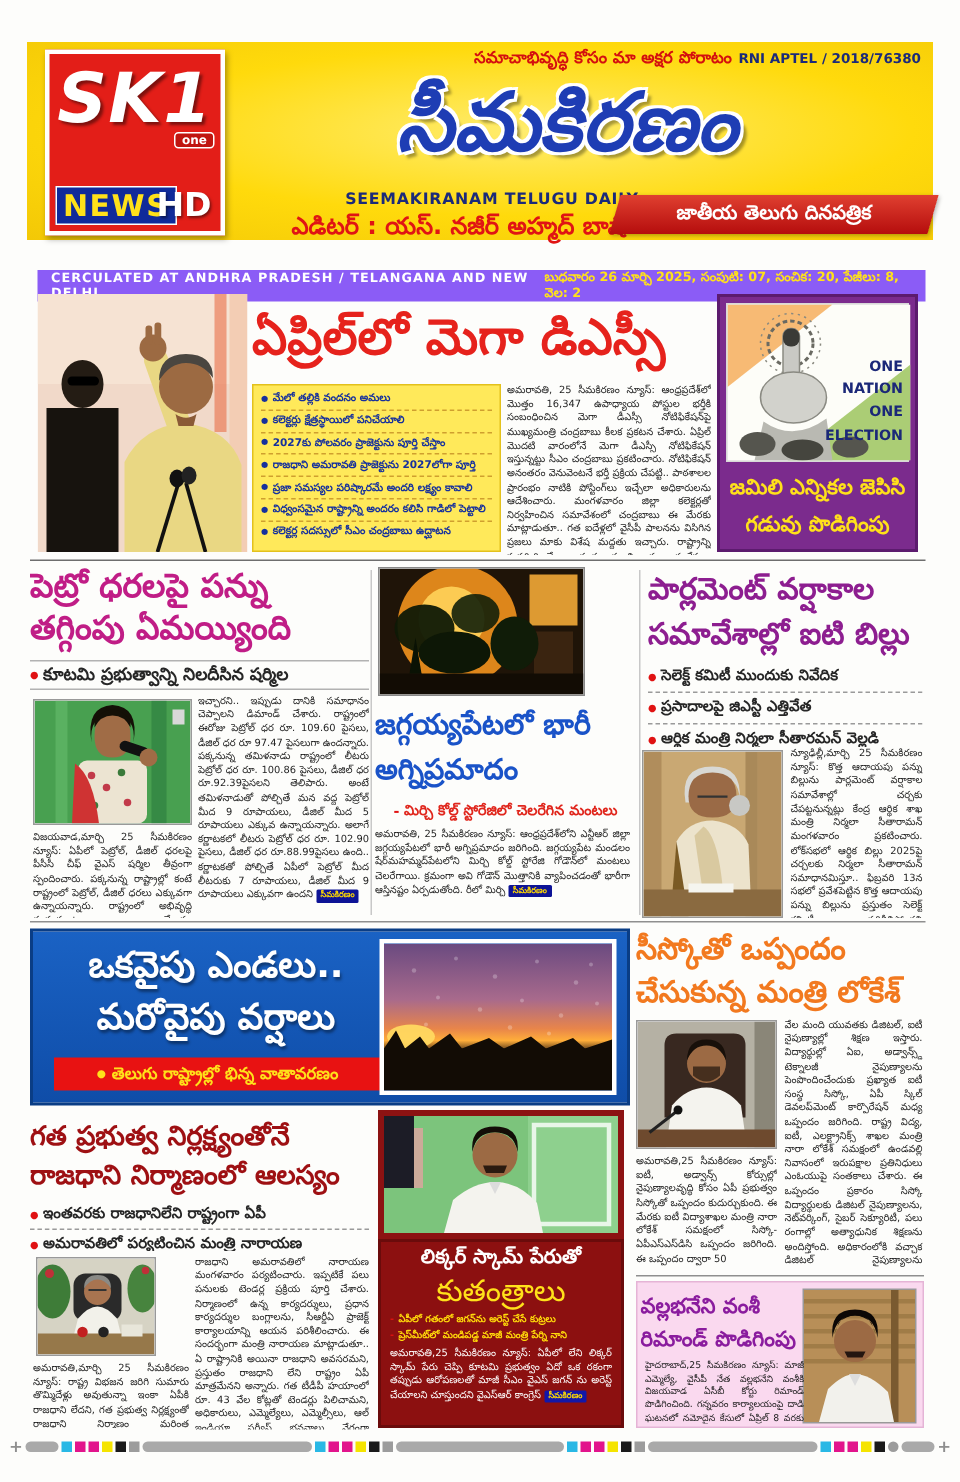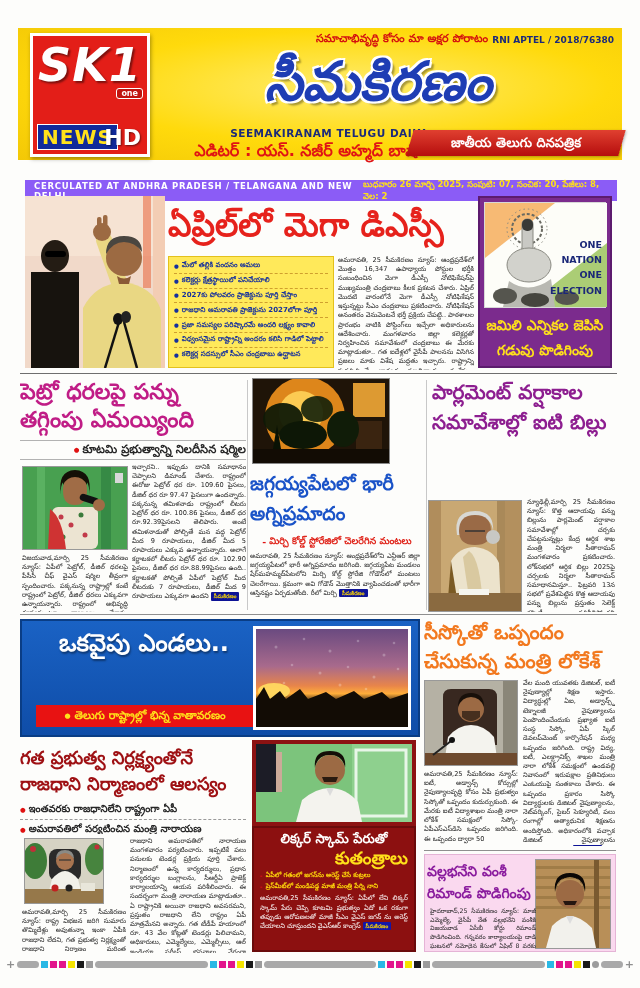--- a/index.html
+++ b/index.html
@@ -140,21 +140,21 @@
     </div>
     <div class="ctr" style="color:#ffe11a;font-size:14px;font-weight:bold;line-height:1.75;margin-top:5px;">జమిలి ఎన్నికల జెపిసి గడువు పొడిగింపు</div>
   </div>
 
   <div class="hline" style="left:20px;top:373px;width:597px;background:#6e6e6e;"></div>
 
   <div class="vline" style="left:247px;top:380px;height:230px;"></div>
   <div class="vline" style="left:426px;top:380px;height:230px;"></div>
 
   <div class="abs hl" style="left:20px;top:378px;width:226px;height:58px;font-size:22px;line-height:1.28;color:#c01d86;">పెట్రో ధరలపై పన్ను తగ్గింపు ఏమయ్యింది</div>
-  <div class="abs dotrow dot-red" style="left:20px;top:440px;width:226px;height:20px;border-top:1px solid #b2b2b2;border-bottom:1px solid #b2b2b2;font-size:11.5px;font-weight:bold;color:#262626;justify-content:flex-end;">
+  <div class="abs dotrow dot-red" style="left:20px;top:440px;width:226px;height:20px;border-top:1px solid #b2b2b2;border-bottom:1px solid #b2b2b2;font-size:11.5px;font-weight:bold;color:#262626;">
     <span>కూటమి ప్రభుత్వాన్ని నిలదీసిన షర్మిల</span>
   </div>
   <div class="abs photo-frame" style="left:22px;top:466px;width:106px;height:84px;border:1px solid #999;">
     <svg width="104" height="82" viewBox="0 0 104 82">
       <rect width="104" height="82" fill="#48a050"></rect>
       <rect x="14" width="8" height="82" fill="#63b868" opacity=".7"></rect>
       <rect x="78" width="10" height="82" fill="#2f8040" opacity=".7"></rect>
       <rect x="92" y="6" width="8" height="10" fill="#d8d8d8"></rect>
       <path d="M38 28 Q34 4 52 3 Q70 4 66 28 Q68 10 52 9 Q36 10 38 28 Z" fill="#141007"></path>
       <path d="M40 24 Q40 8 52 8 Q64 8 64 24 Q64 38 52 38 Q40 38 40 24 Z" fill="#a06c46"></path>
@@ -192,20 +192,31 @@
   </div>
   <div class="abs hl" style="left:250px;top:468px;width:170px;height:64px;font-size:19px;line-height:1.6;color:#1a53c8;">జగ్గయ్యపేటలో భారీ అగ్నిప్రమాదం</div>
   <div class="abs dotrow dash-red hl" style="left:254px;top:534px;width:166px;height:15px;font-size:9.5px;color:#e0261c;justify-content:center;font-weight:bold;">
     <span>మిర్చి కోల్డ్ స్టోరేజిలో చెలరేగిన మంటలు</span>
   </div>
   <div class="abs bodytext" style="left:250px;top:552px;width:170px;height:60px;">
     <span>అమరావతి, 25 సీమకిరణం న్యూస్: ఆంధ్రప్రదేశ్‌లోని ఎన్టీఆర్ జిల్లా జగ్గయ్యపేటలో భారీ అగ్నిప్రమాదం జరిగింది. జగ్గయ్యపేట మండలం షేర్‌మహమ్మద్‌పేటలోని మిర్చి కోల్డ్ స్టోరేజి గోడౌన్‌లో మంటలు చెలరేగాయి. క్రమంగా అవి గోడౌన్ మొత్తానికి వ్యాపించడంతో భారీగా ఆస్తినష్టం ఏర్పడుతోంది. రీలో మిర్చి</span><span class="tagchip">సీమకిరణం</span>
   </div>
 
   <div class="abs hl" style="left:432px;top:377px;width:183px;height:62px;font-size:20px;line-height:1.5;color:#8d1e90;">పార్లమెంట్ వర్షాకాల సమావేశాల్లో ఐటి బిల్లు</div>
+  <div class="abs" style="left:432px;top:441px;width:183px;height:57px;overflow:hidden;">
+    <div class="dotrow dot-red parl-bullet">
+        <span>సెలెక్ట్ కమిటీ ముందుకు నివేదిక</span>
+      </div>
+    <div class="dotrow dot-red parl-bullet">
+        <span>ప్రసాదాలపై జిఎస్టీ ఎత్తివేత</span>
+      </div>
+    <div class="dotrow dot-red parl-bullet">
+        <span>ఆర్థిక మంత్రి నిర్మలా సీతారమన్ వెల్లడి</span>
+      </div>
+  </div>
   <div class="abs photo-frame" style="left:428px;top:500px;width:94px;height:112px;border:1px solid #999;">
     <svg width="92" height="110" viewBox="0 0 92 110">
       <rect width="92" height="110" fill="#c9a873"></rect>
       <rect width="12" height="110" fill="#b08d5c"></rect>
       <rect x="76" width="16" height="110" fill="#b3905e"></rect>
       <rect x="68" width="8" height="110" fill="#8a6a40" opacity=".5"></rect>
       <path d="M28 34 Q24 10 46 10 Q66 10 64 32 Q64 16 46 15 Q30 16 32 34 Z" fill="#d8d8d4"></path>
       <path d="M30 30 Q30 14 46 14 Q62 14 62 30 Q62 44 46 44 Q30 44 30 30 Z" fill="#9a6a46"></path>
       <circle cx="64" cy="36" r="7" fill="#c8c8c4"></circle>
       <line x1="36" y1="30" x2="56" y2="30" stroke="#333" stroke-width="1.5"></line>
@@ -218,20 +229,21 @@
   </div>
   <div class="abs bodytext" style="left:527px;top:498px;width:88px;height:114px;">
     <span>న్యూఢిల్లీ,మార్చి 25 సీమకిరణం న్యూస్: కొత్త ఆదాయపు పన్ను బిల్లును పార్లమెంట్ వర్షాకాల సమావేశాల్లో చర్చకు చేపట్టనున్నట్లు కేంద్ర ఆర్థిక శాఖ మంత్రి నిర్మలా సీతారామన్ మంగళవారం ప్రకటించారు. లోక్‌సభలో ఆర్థిక బిల్లు 2025పై చర్చలకు నిర్మలా సీతారామన్ సమాధానమిస్తూ.. ఫిబ్రవరి 13న సభలో ప్రవేశపెట్టిన కొత్త ఆదాయపు పన్ను బిల్లును ప్రస్తుతం సెలెక్ట్ కమిటీ పరిశీలిస్తోందని తెలియజేశారు. సెలెక్ట్ కమిటీ తన నివేదికను పార్లమెంట్ తదుపరి సమావేశాల మొదటి రోజే సమర్పించాలని ఉంది. మేము దానిని వర్షాకాల సమావేశాల్లో</span>
   </div>
 
   <div class="hline" style="left:20px;top:614px;width:597px;"></div>
 
   <div class="abs" style="left:20px;top:619px;width:400px;height:118px;background:linear-gradient(#1a62c4,#0f4da8);border:2px solid #0a3d85;text-decoration:underline;">
     <div class="abs ctr" style="left:6px;top:5px;width:232px;color:#ffffff;font-weight:bold;font-size:24px;line-height:1.45;text-shadow:1px 2px 2px rgba(0,0,0,.4);">
       <div>ఒకవైపు ఎండలు..</div>
+      <div>మరోవైపు వర్షాలు</div>
     </div>
     <div class="abs" style="left:14px;top:84px;width:218px;height:22px;background:#e81212;display:flex;align-items:center;justify-content:center;">
       <span style="color:#ffe11a;font-size:7px;margin-right:4px;">●</span>
       <span style="color:#ffe11a;font-size:11px;font-weight:bold;">తెలుగు రాష్ట్రాల్లో భిన్న వాతావరణం</span>
     </div>
     <div class="abs photo-frame" style="right:7px;top:5px;width:158px;height:104px;border:3px solid #ffffff;">
       <svg width="152" height="98" viewBox="0 0 152 98">
         <defs>
           <linearGradient id="sk" x1="0" y1="0" x2="0" y2="1">
             <stop offset="0" stop-color="#6a4a80"></stop>
@@ -329,21 +341,21 @@
       <path d="M59 24 Q57 7 74 7 Q91 7 89 24 Q87 11 74 11 Q61 11 59 24 Z" fill="#140e08"></path>
       <circle cx="74" cy="26" r="15" fill="#9c6a44"></circle>
       <path d="M59 22 Q63 9 74 9 Q85 9 89 22 L86 15 Q80 10 74 10 Q68 10 62 15 Z" fill="#140e08"></path>
       <path d="M66 33 L82 33 L80 38 L68 38 Z" fill="#2a1a10"></path>
       <path d="M40 78 L46 56 Q60 44 74 44 Q90 44 102 58 L106 78 Z" fill="#f4f3ee"></path>
       <path d="M70 44 L74 52 L78 44 Z" fill="#dcdcdc"></path>
     </svg>
   </div>
   <div class="abs" style="left:252px;top:826px;width:164px;height:126px;background:#8c1010;border:2px solid #6a0b0b;padding:3px 6px;overflow:hidden;">
     <div class="ctr" style="color:#ffffff;font-size:13px;font-weight:bold;line-height:1.3;">లిక్కర్ స్కామ్ పేరుతో</div>
-    <div class="ctr" style="color:#ffe11a;font-size:17px;font-weight:bold;line-height:1.2;text-align:right;">కుతంత్రాలు</div>
+    <div class="ctr" style="color:#ffe11a;font-size:20px;font-weight:normal;line-height:1.2;">కుతంత్రాలు</div>
     <div style="margin-top:2px;">
       <div class="dotrow dash-red liq-bullet">
           <span>ఏపీలో గతంలో జగన్‌ను అరెస్ట్ చేసే కుట్రలు</span>
         </div>
       <div class="dotrow dash-red liq-bullet">
           <span>ప్రెస్‌మీట్‌లో మండిపడ్డ మాజీ మంత్రి పేర్ని నాని</span>
         </div>
     </div>
     <div class="bodytext" style="color:#ffffff;margin-top:2px;height:48px;">
       <span>అమరావతి,25 సీమకిరణం న్యూస్: ఏపీలో లేని లిక్కర్ స్కామ్ పేరు చెప్పి కూటమి ప్రభుత్వం ఏదో ఒక రకంగా తప్పుడు ఆరోపణలతో మాజీ సీఎం వైఎస్ జగన్ ను అరెస్ట్ చేయాలని చూస్తుందని వైఎస్ఆర్ కాంగ్రెస్</span><span class="tagchip" style="background:#1217a8;">సీమకిరణం</span>

